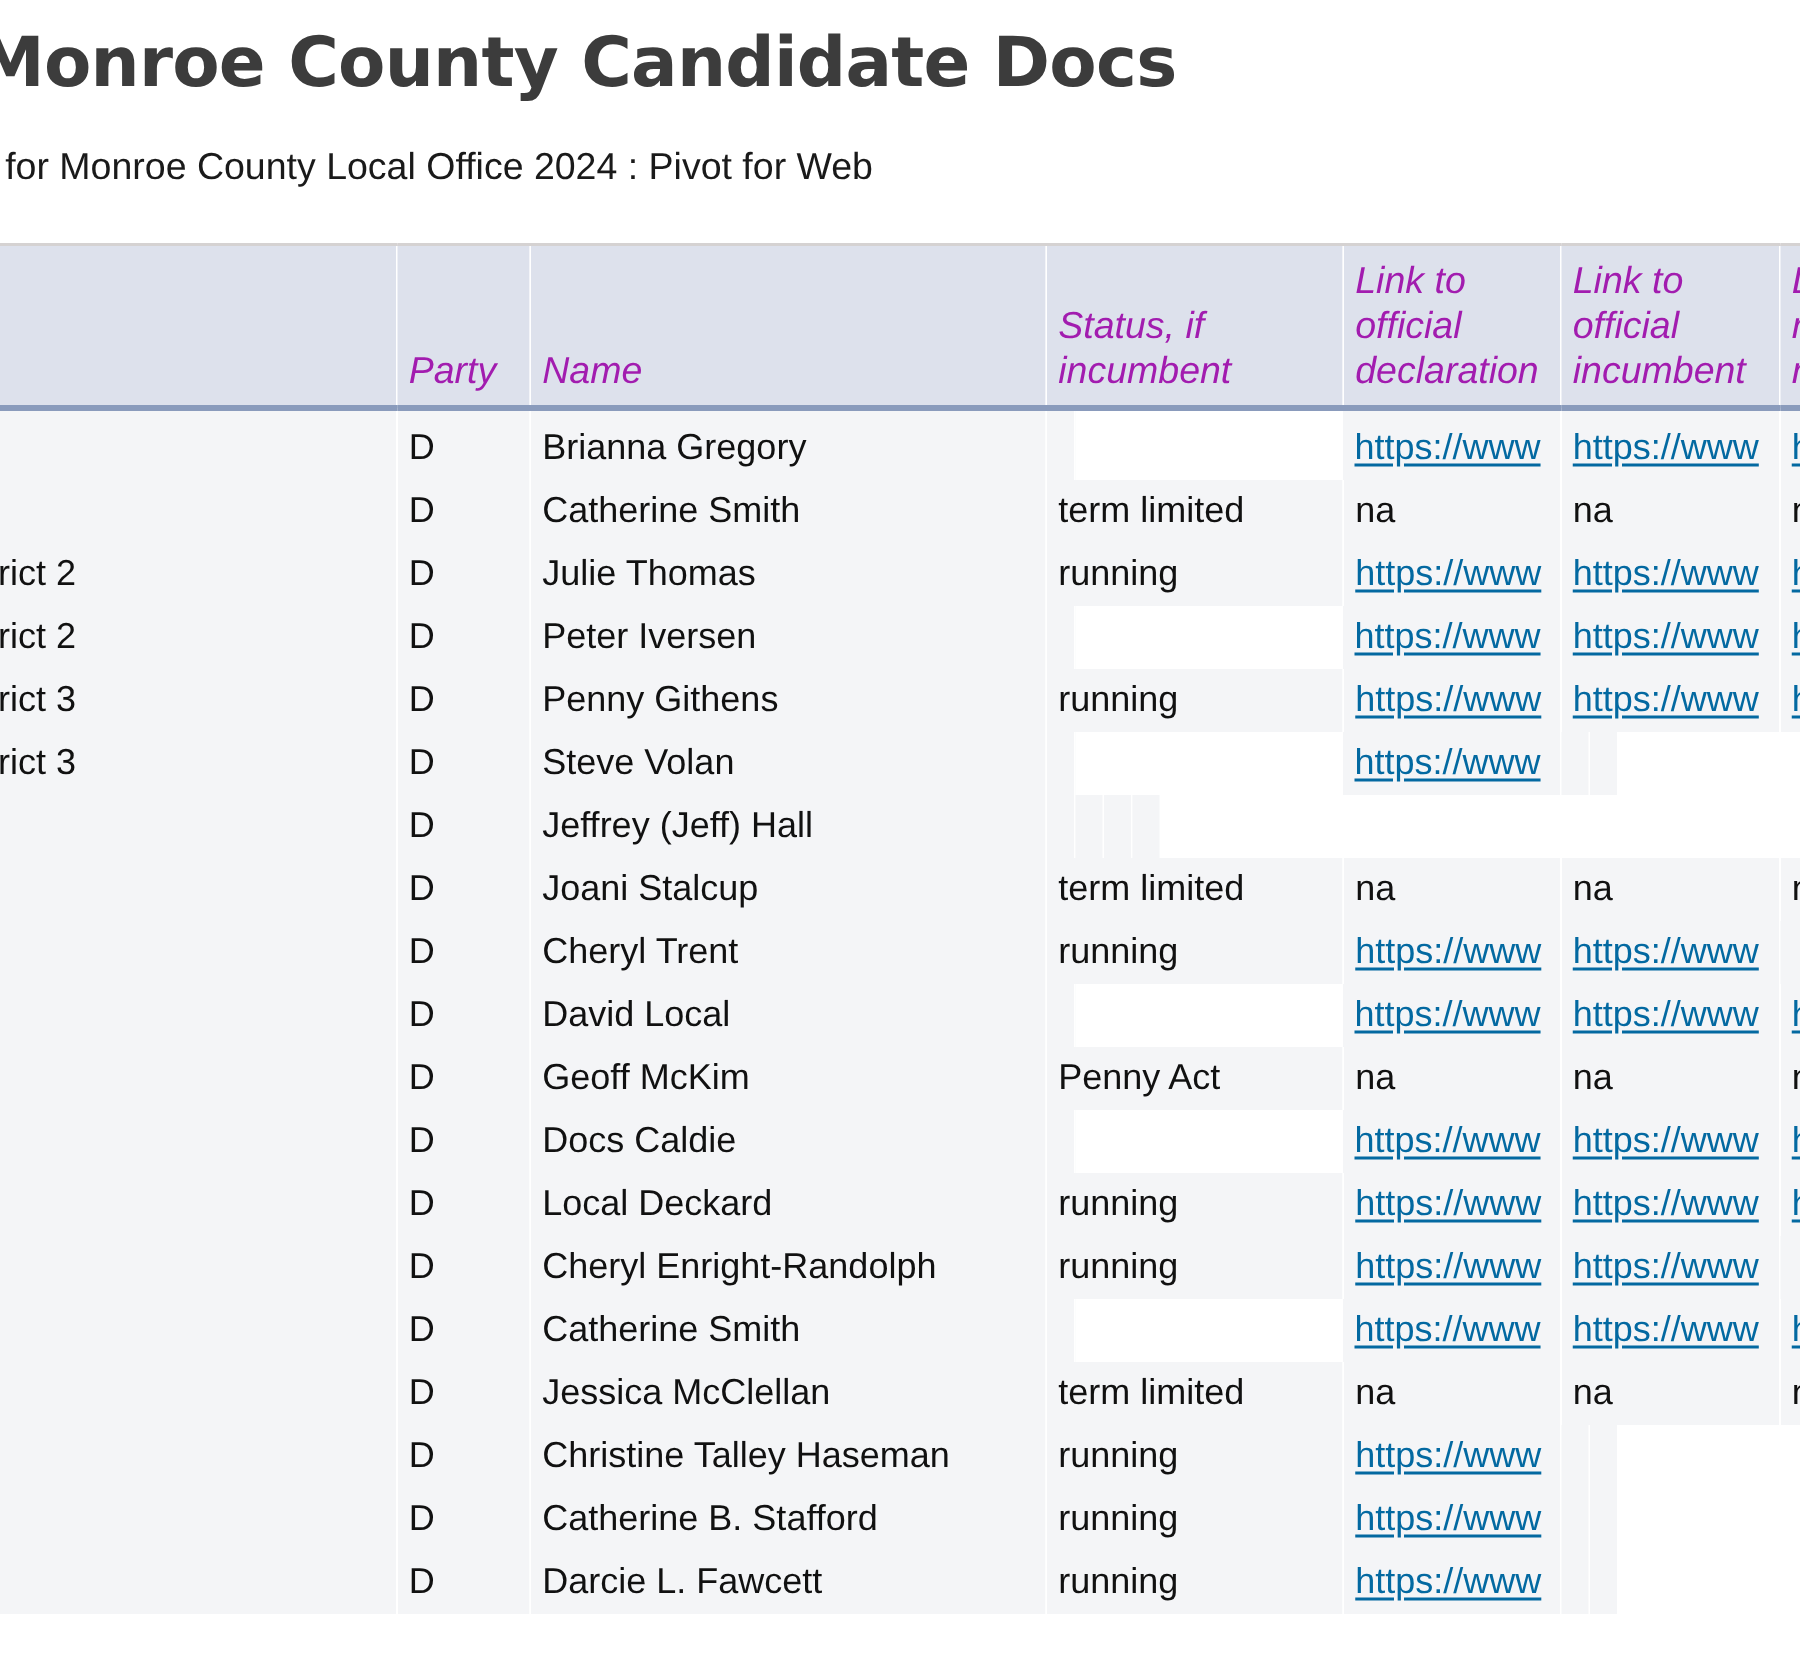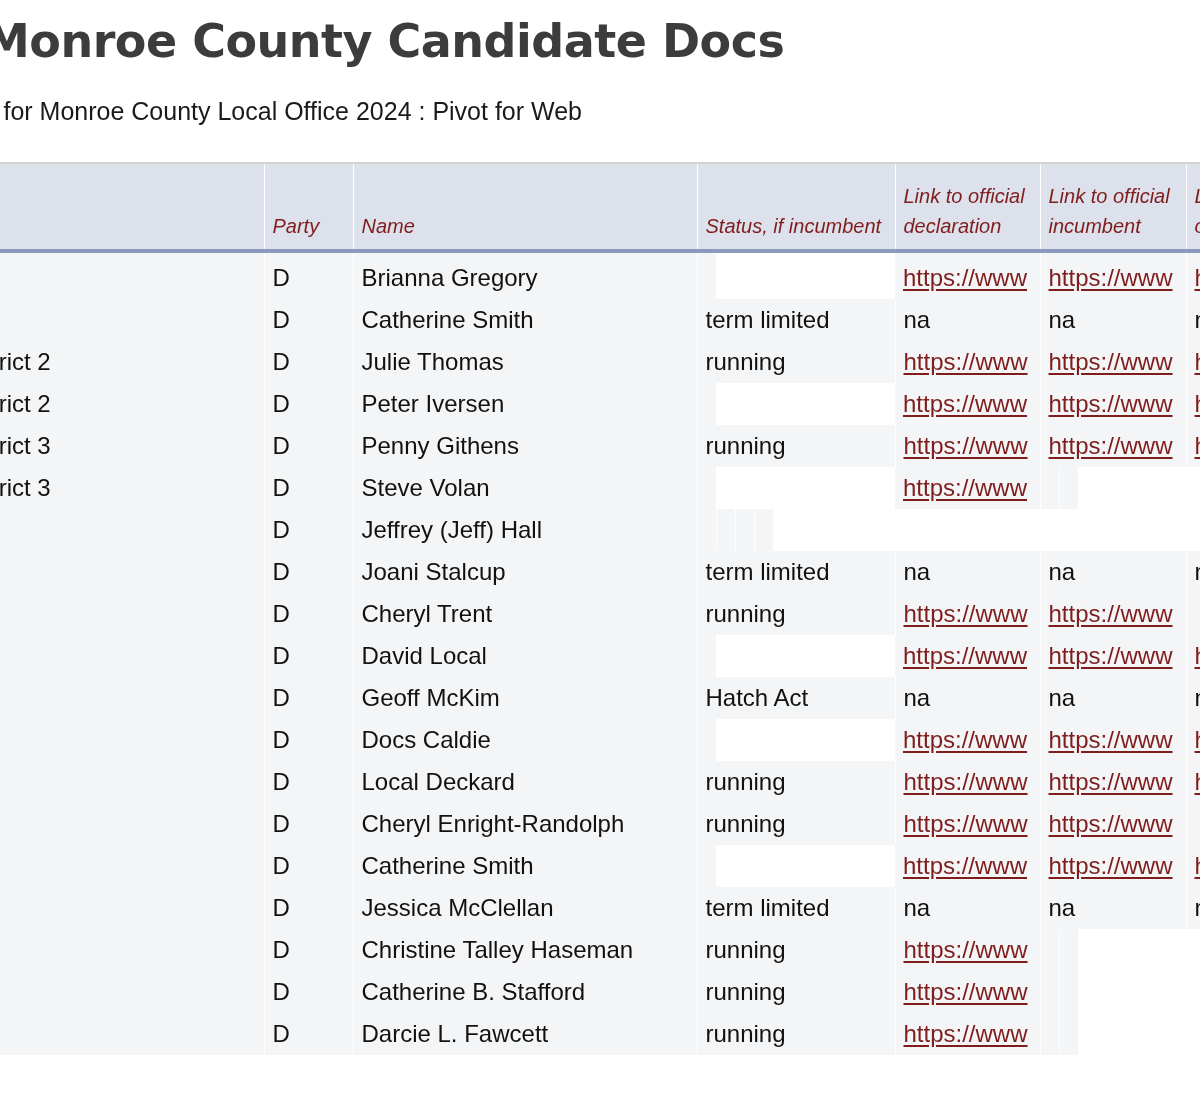--- a/index.html
+++ b/index.html
@@ -71,23 +71,23 @@
   col.c-comm      { width: 146px; }
   col.c-report    { width: 154px; }
 
   thead th {
     background: #dde1ec;
     border-top: 2px solid #d5d2d2;
     border-bottom: 4px solid #8a9bbc;
     border-right: 1px solid #ffffff;
     font-style: italic;
     font-weight: 400;
-    font-size: 20px;
+    font-size: 25px;
     line-height: 30px;
-    color: #7f1d1d;
+    color: #a21caf;
     text-align: left;
     vertical-align: bottom;
     padding: 8px 10px 8px 8px;
     height: 88px;
     box-sizing: border-box;
   }
   thead th:last-child { border-right: none; }
 
   tbody td {
     background: #f4f5f7;
@@ -102,21 +102,21 @@
     white-space: nowrap;
     overflow: hidden;
     box-sizing: border-box;
   }
   tbody td:last-child { border-right: none; }
   tbody tr:first-child td { padding-top: 4px; }
 
   td.pad-top { height: 46px; }
 
   .lnk {
-    color: #7f1d1d;
+    color: #0369a1;
     text-decoration: underline;
     text-underline-offset: 3px;
     cursor: pointer;
   }
   .plain { color: #111111; }
   .blank { display: inline-block; }
 </style>
 </head>
 <body>
 
@@ -235,21 +235,21 @@
           <td><span class="plain">David Local</span></td>
           <td class="blank"></td>
           <td><span class="lnk">https://www</span></td>
           <td><span class="lnk">https://www</span></td>
           <td><span class="lnk">https://www</span></td>
         </tr>
         <tr>
           <td></td>
           <td><span class="plain">D</span></td>
           <td><span class="plain">Geoff McKim</span></td>
-          <td><span class="plain">Hatch Act</span></td>
+          <td><span class="plain">Penny Act</span></td>
           <td><span class="plain">na</span></td>
           <td><span class="plain">na</span></td>
           <td><span class="plain">na</span></td>
         </tr>
         <tr>
           <td></td>
           <td><span class="plain">D</span></td>
           <td><span class="plain">Docs Caldie</span></td>
           <td class="blank"></td>
           <td><span class="lnk">https://www</span></td>

